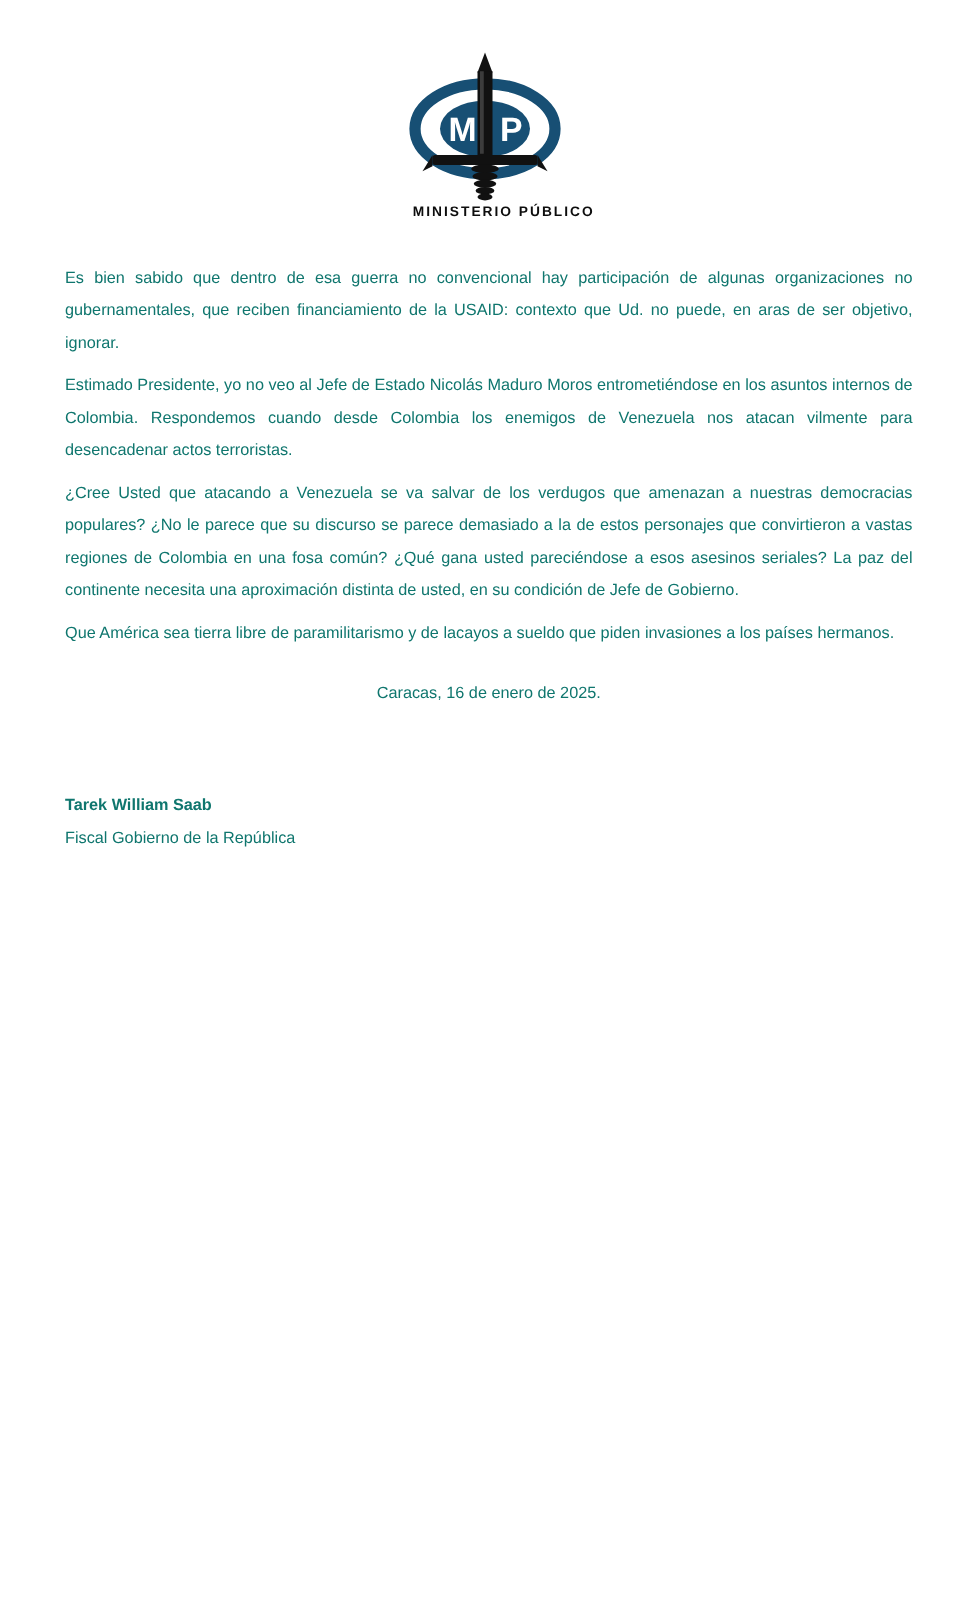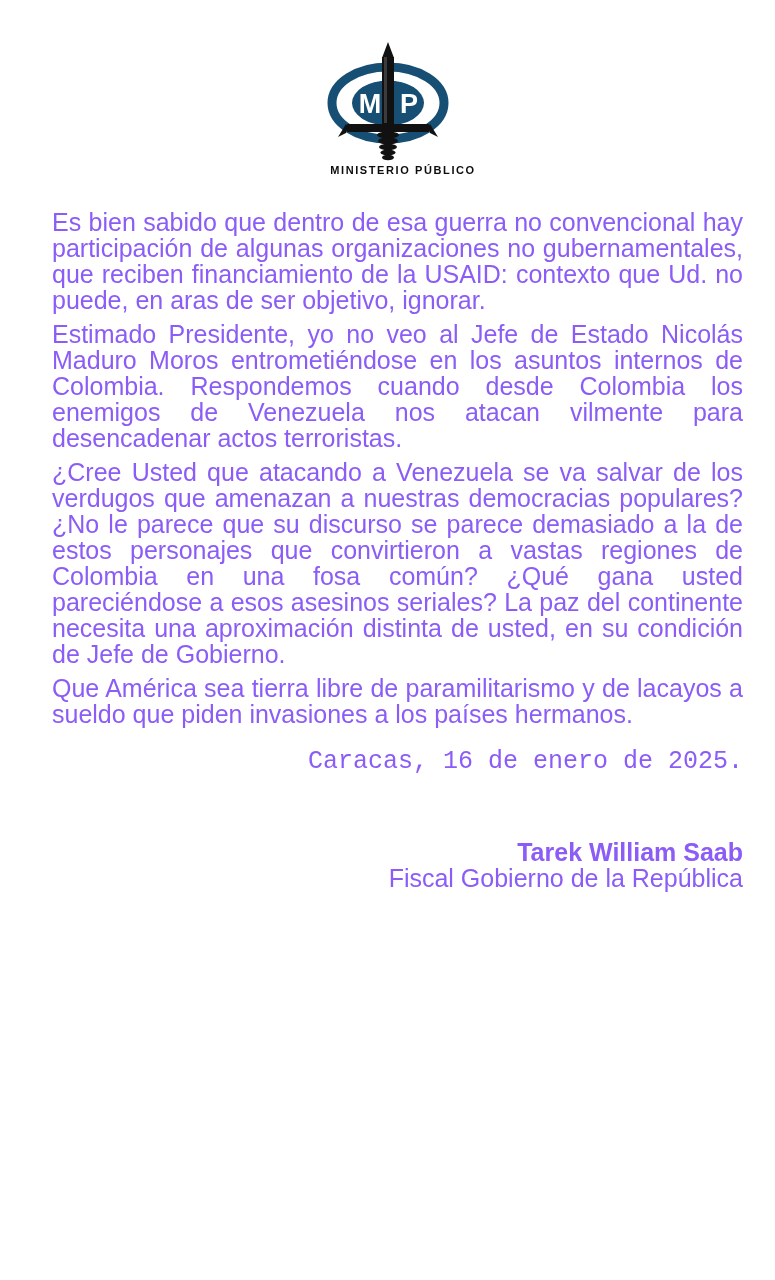--- a/index.html
+++ b/index.html
@@ -16,35 +16,34 @@
   .logo-caption {
     margin-top: 1px;
     font-size: 11px;
     line-height: 14px;
     font-weight: bold;
     letter-spacing: 1.6px;
     color: #0d0d0d;
     margin-left: 31px;
   }
   .content {
-    margin: 32px 32px 0 52px;
-    font-size: 25px;
+    margin: 32px 45px 0 52px;
+    font-size: 13px;
     line-height: 26px;
-    color: #8b5cf6;
+    color: #0f766e;
     text-align: justify;
   }
   .content p { margin: 0 0 8px 0; }
   .dateline {
     margin-top: 22px;
-    text-align: right;
-    font-family: Liberation Mono, monospace;
+    text-align: center;
   }
   .signature {
     margin-top: 64px;
-    text-align: right;
+    text-align: left;
   }
   .sig-name { font-weight: bold; }
 </style>
 </head>
 <body>
 
 <div class="page">
 
   <div class="header">
     <svg class="logo-svg" width="150" height="122" viewBox="0 0 150 122">

